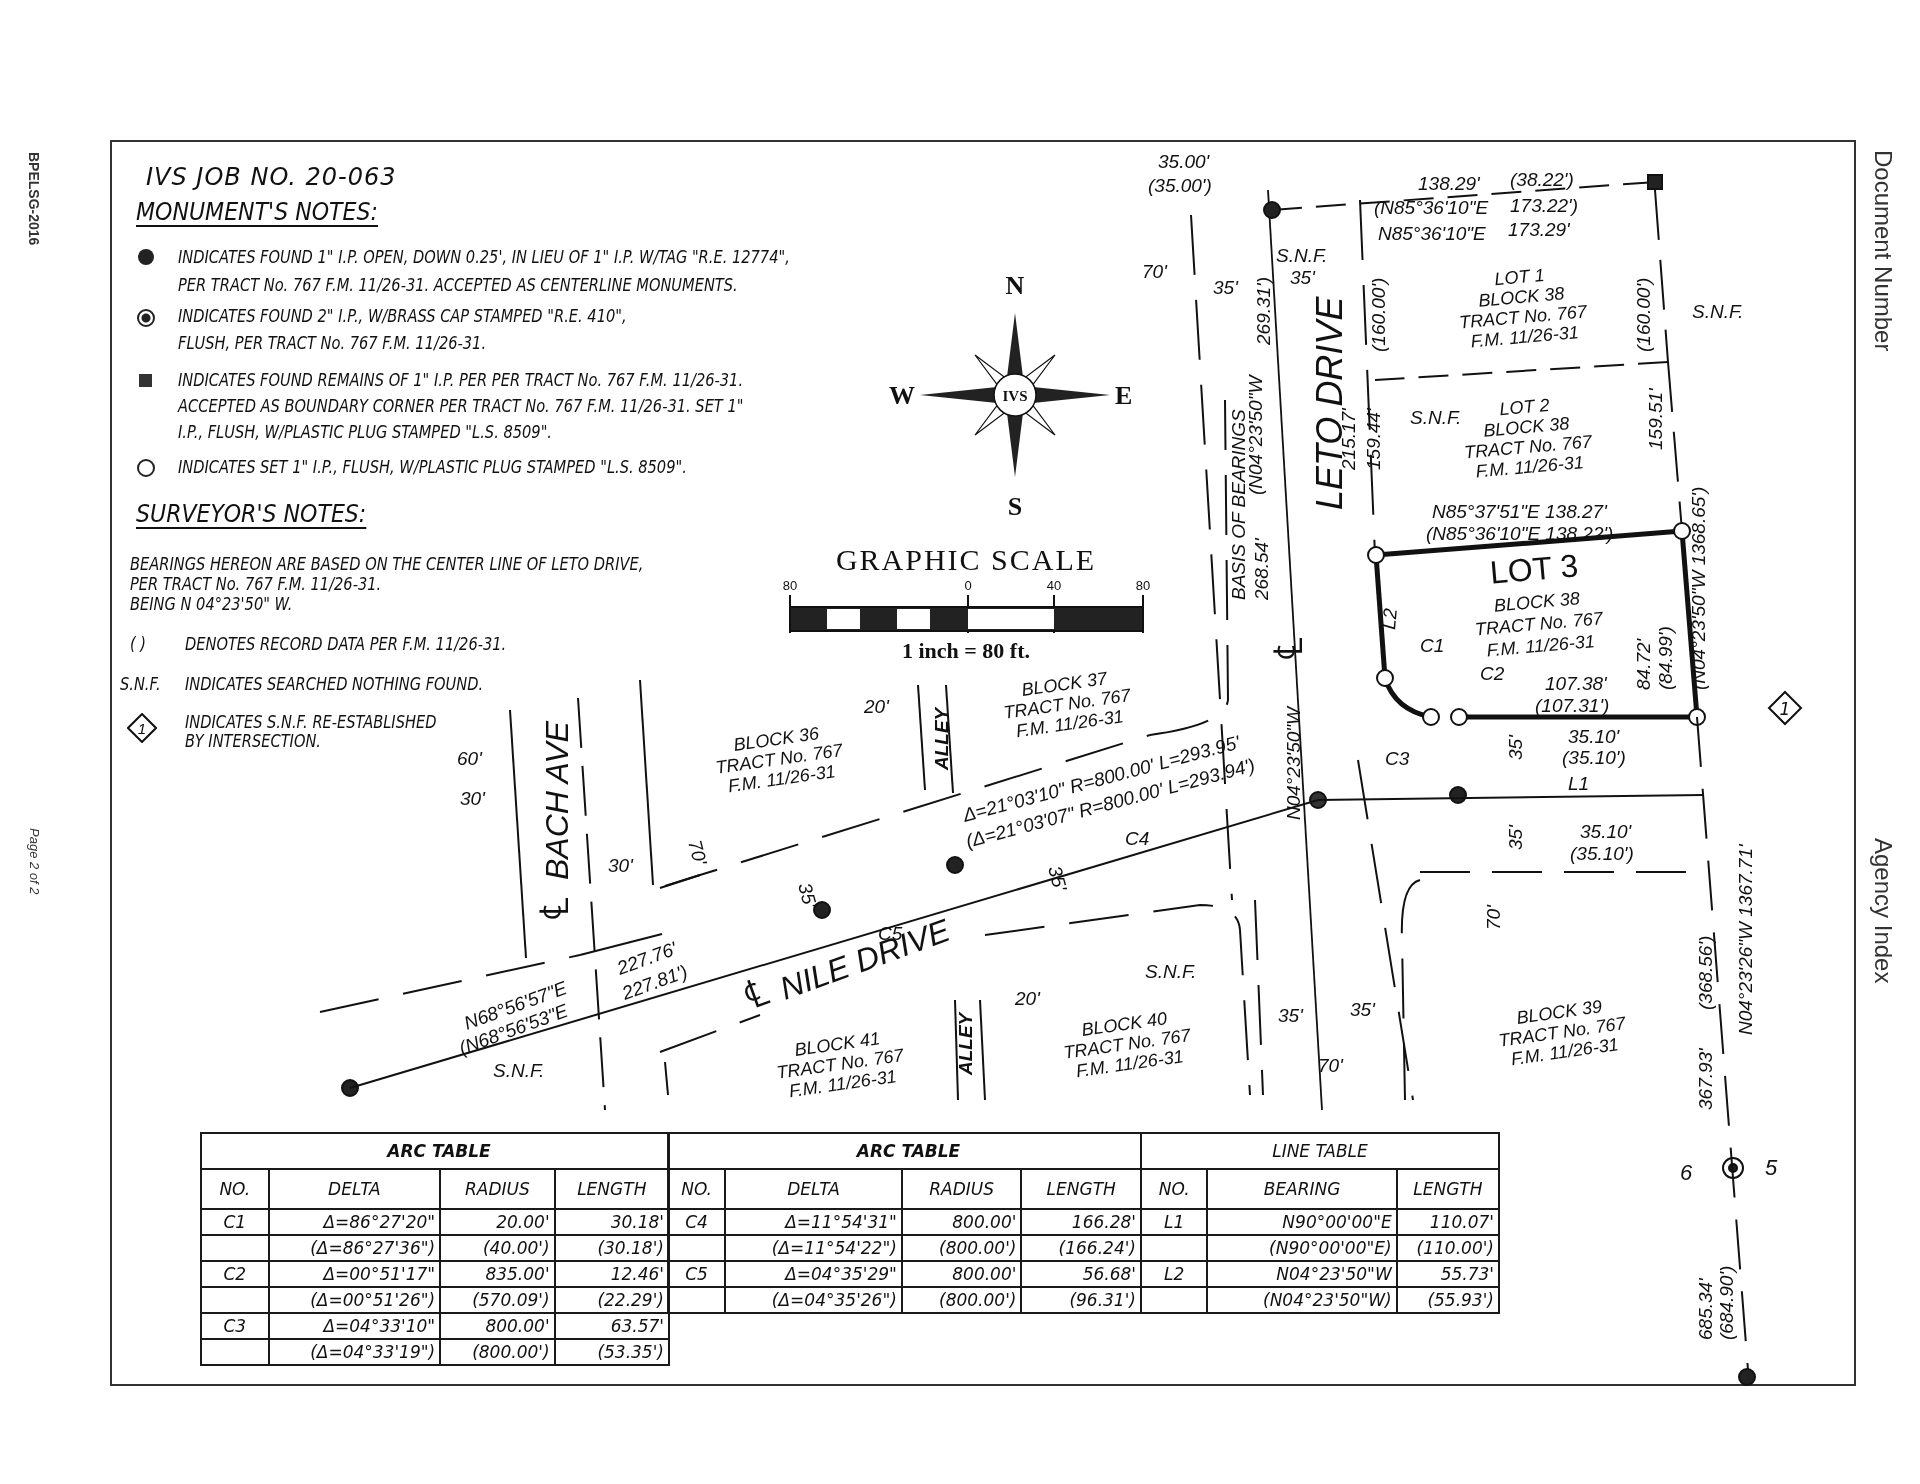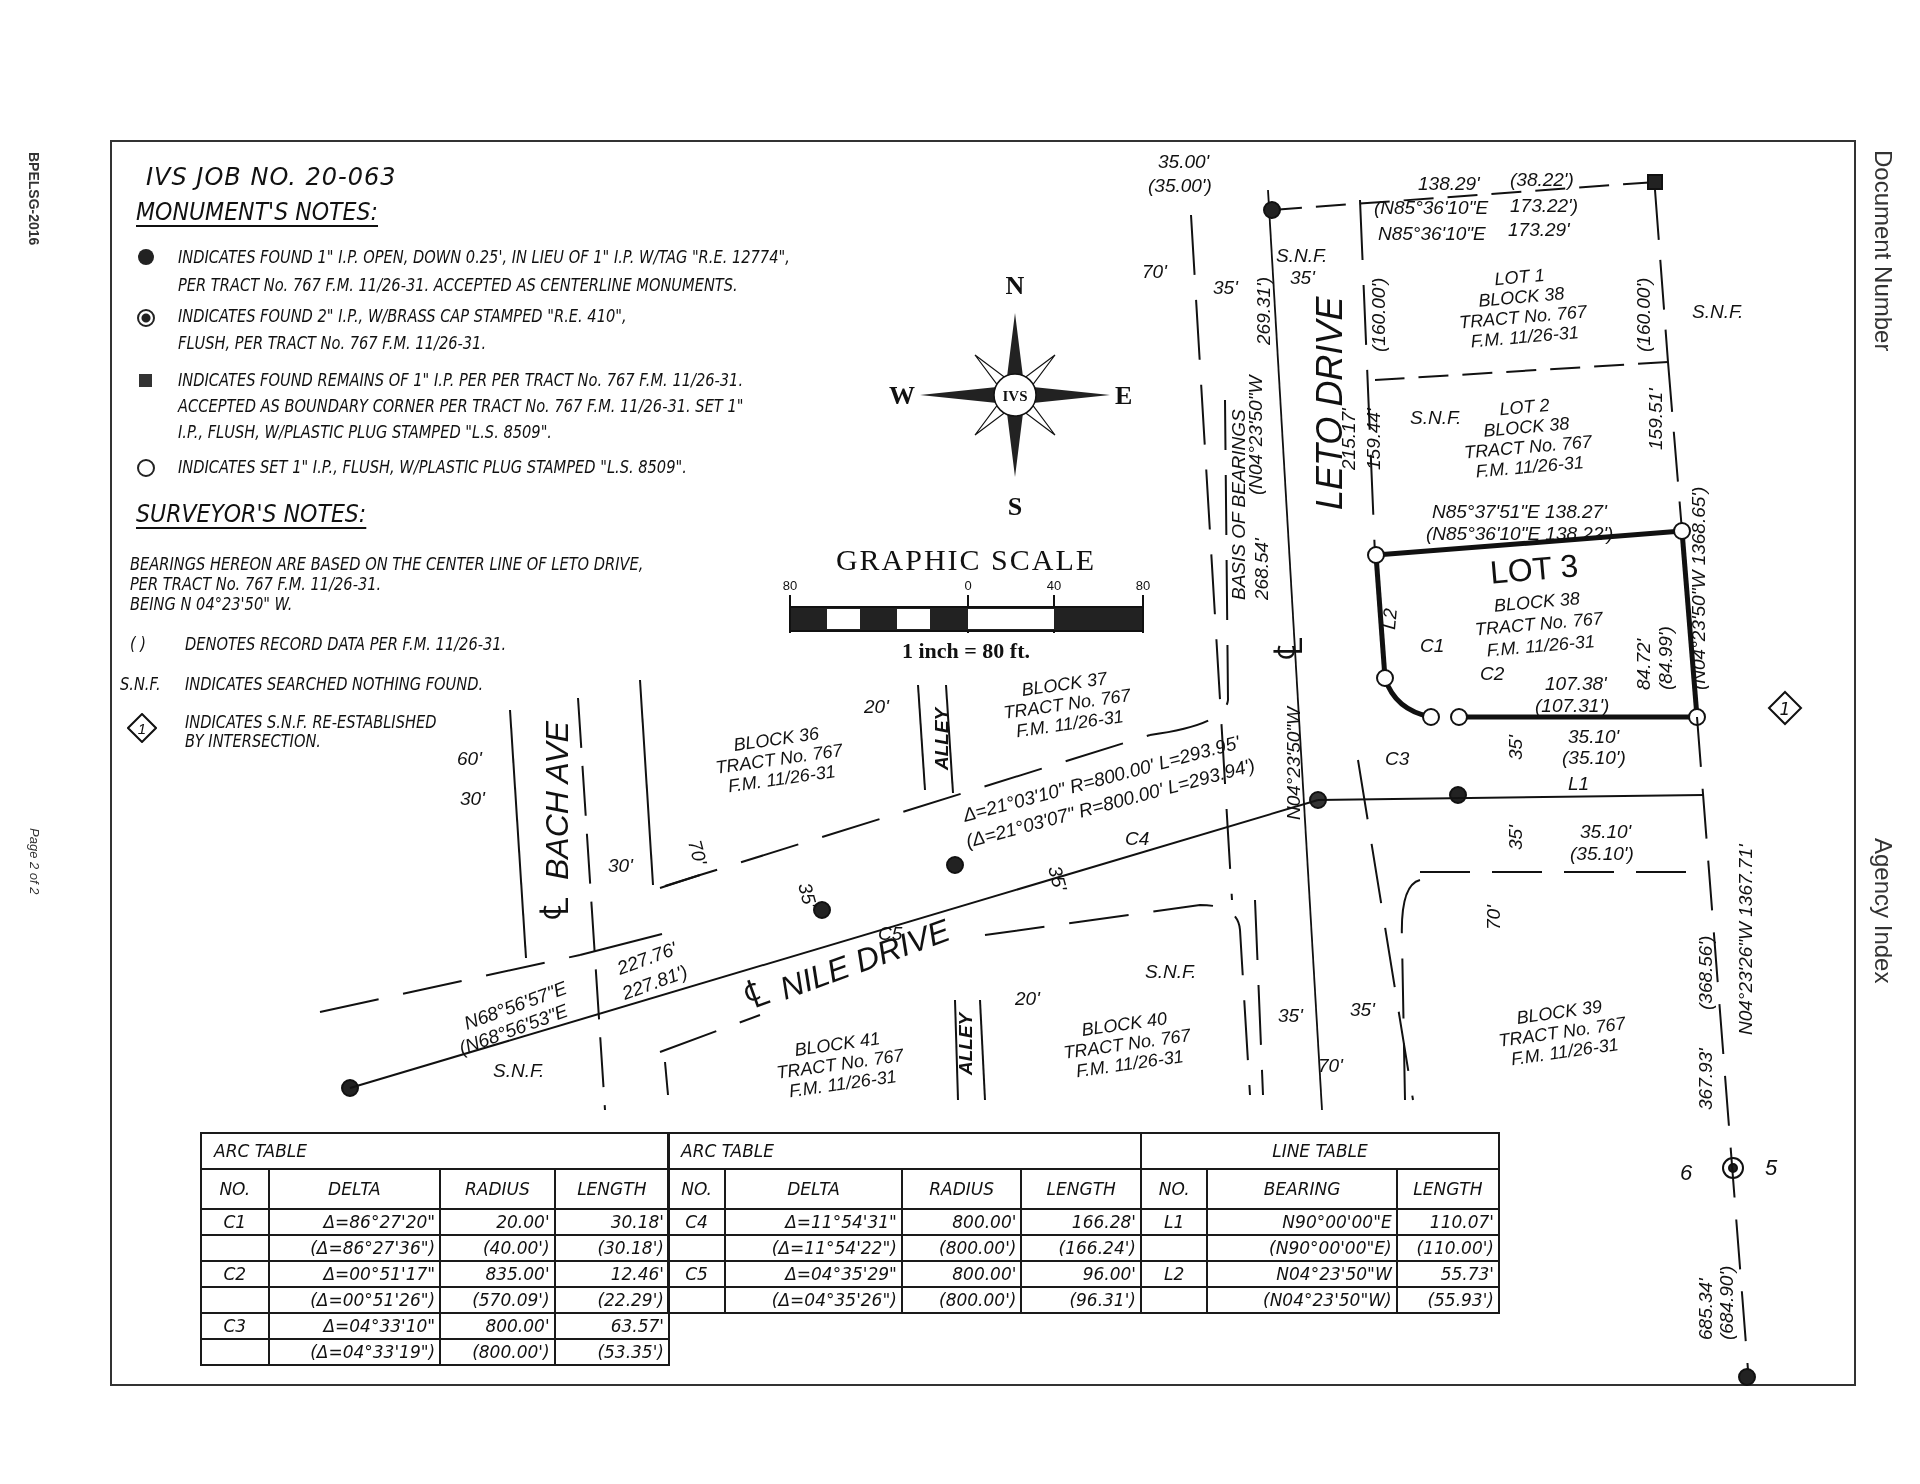--- a/index.html
+++ b/index.html
@@ -6,21 +6,21 @@
   body{width:1920px;height:1484px;position:relative;overflow:hidden;font-family:"Liberation Sans",sans-serif;color:#111;}
   #sheet{position:absolute;left:0;top:0;width:1920px;height:1484px;}
   .margin-text{position:absolute;font-family:"Liberation Sans",sans-serif;color:#333;white-space:nowrap;}
   .rot90{transform-origin:left top;transform:rotate(90deg);}
   svg text{font-family:"Liberation Sans",sans-serif;fill:#111;}
   .cad{font-style:italic;font-family:"DejaVu Sans",sans-serif;}
   .serif{font-family:"Liberation Serif",serif;}
   .tbl{position:absolute;border-collapse:collapse;font-family:"DejaVu Sans",sans-serif;font-style:italic;font-size:17px;color:#111;}
   .tbl td,.tbl th{border:2.5px solid #1a1a1a;padding:0 4px;height:24px;font-weight:normal;}
   .tbl th{height:38px;}
-  .tbl .title{text-align:left;height:34px;padding-left:12px;}
+  .tbl .title{text-align:center;height:34px;padding-left:12px;font-weight:bold;}
   .tbl .ctitle{text-align:center;height:34px;}
   .tbl .num{text-align:right;}
   .tbl .no{text-align:center;}
   .tbl tr.sub td{border-top-width:1.5px;}
   .notes{position:absolute;font-family:"DejaVu Sans",sans-serif;font-style:italic;color:#111;}
   .notes .job{position:absolute;left:146px;top:163px;font-size:24px;letter-spacing:1px;white-space:nowrap;}
   .notes .hdr{position:absolute;font-size:24px;text-decoration:underline;text-underline-offset:5px;white-space:nowrap;transform:scaleX(0.92);transform-origin:left;}
   .notes .line{position:absolute;font-size:17px;white-space:nowrap;transform:scaleX(0.86);transform-origin:left;}
   .sym{position:absolute;}
 </style>
@@ -388,21 +388,21 @@
     <tr class="sub">
           <td class="no"></td>
           <td class="num">(Δ=11°54'22")</td>
           <td class="num">(800.00')</td>
           <td class="num">(166.24')</td>
         </tr>
     <tr>
           <td class="no">C5</td>
           <td class="num">Δ=04°35'29"</td>
           <td class="num">800.00'</td>
-          <td class="num">96.00'</td>
+          <td class="num">56.68'</td>
         </tr>
     <tr class="sub">
           <td class="no"></td>
           <td class="num">(Δ=04°35'26")</td>
           <td class="num">(800.00')</td>
           <td class="num">(96.31')</td>
         </tr>
   </tbody>
     </table>
 

